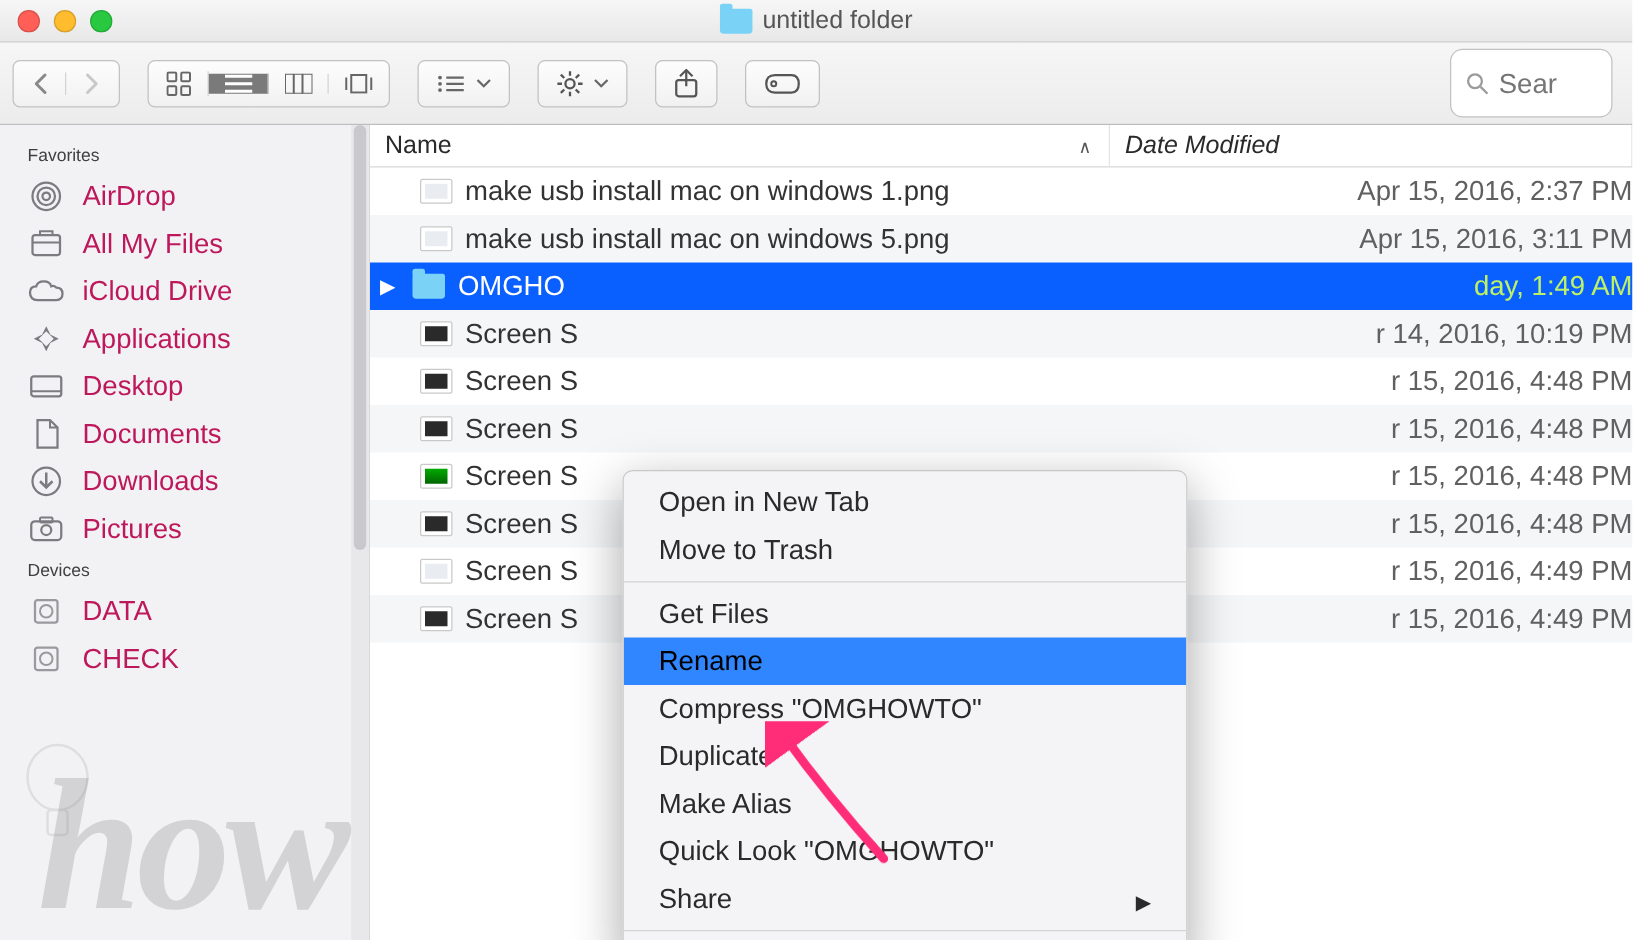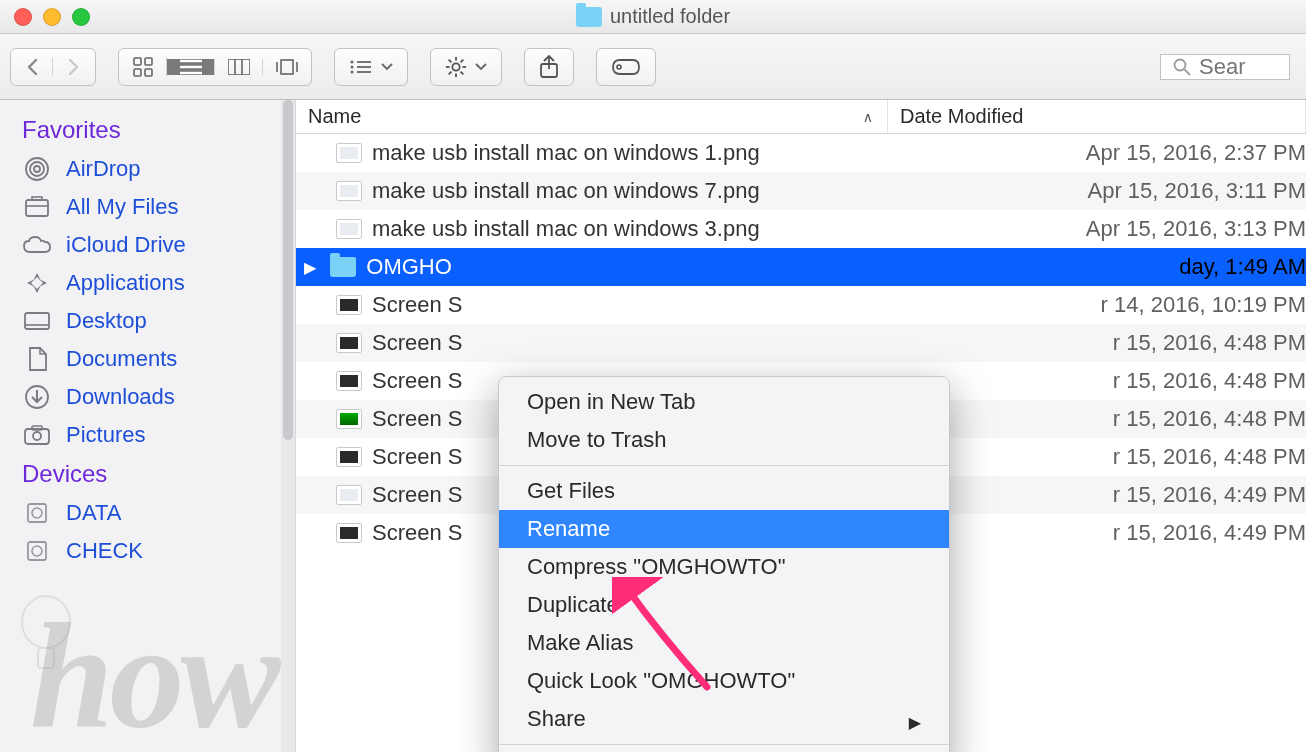--- a/index.html
+++ b/index.html
@@ -18,60 +18,60 @@
 
 
 .toolbar { height: 66px; display: flex; align-items: center; background: linear-gradient(#f6f6f6,#ececec); border-bottom: 1px solid #bdbdbd; padding: 0 16px 0 10px; gap: 22px; }
 .seg, .tbtn { display: inline-flex; align-items: center; border: 1px solid #c2c2c2; border-radius: 6px; background: linear-gradient(#fdfdfd,#f1f1f1); height: 38px; }
 .seg > div, .tbtn { display: flex; align-items: center; justify-content: center; color: #555; }
 .seg > div { width: 48px; border-right: 1px solid #d3d3d3; }
 .seg > div:last-child { border-right: none; }
 .seg > div.active { background: #7a7a7a; color: #fff; }
 .tbtn { padding: 0 14px; }
 .navseg > div { width: 42px; font-size: 22px; color: #888; }
-.search { margin-left: auto; display: flex; align-items: center; height: 26px; border: 1px solid #c2c2c2; border-radius: 0; background: #fff; padding: 0 12px; gap: 8px; color: #a0a0a0; font-size: 22px; min-width: 130px; }
+.search { margin-left: auto; display: flex; align-items: center; height: 55px; border: 1px solid #c2c2c2; border-radius: 10px; background: #fff; padding: 0 12px; gap: 8px; color: #a0a0a0; font-size: 22px; min-width: 130px; }
 .search input { border: none; outline: none; font-size: 22px; color: #555; background: transparent; width: 70px; }
 
 
 .content { display: flex; height: 652px; }
 .sidebar { width: 296px; background: #f2f2f4; border-right: 1px solid #d8d8d8; padding-top: 10px; position: relative; overflow: hidden; }
 .sidebar .track { position: absolute; right: 0; top: 0; width: 14px; bottom: 0; background: #e8e8ea; }
 .sidebar .thumb { position: absolute; right: 2px; top: 0; width: 10px; height: 340px; background: #c9c9cd; border-radius: 5px; }
-.section-label { font-size: 24px; color: #6d28d9; padding: 6px 0 6px 22px; }
-.side-item { display: flex; align-items: center; gap: 14px; padding: 6px 0 6px 22px; font-size: 22px; color: #1d4ed8; cursor: default; }
+.section-label { font-size: 14px; color: #404040; padding: 6px 0 6px 22px; }
+.side-item { display: flex; align-items: center; gap: 14px; padding: 6px 0 6px 22px; font-size: 22px; color: #be185d; cursor: default; }
 .side-item .icon { width: 30px; height: 26px; color: #7b7b80; display: flex; align-items: center; justify-content: center; }
 
 
 .filearea { flex: 1; display: flex; flex-direction: column; }
 .cols { display: flex; height: 34px; border-bottom: 1px solid #d8d8d8; font-size: 20px; color: #2a2a2a; }
 .cols > div { display: flex; align-items: center; padding-left: 12px; border-right: 1px solid #e4e4e4; }
 .col-name { width: 592px; justify-content: space-between; padding-right: 14px; }
-.col-date { flex: 1; }
+.col-date { flex: 1; font-style: italic; }
 .sort-caret { font-size: 14px; color: #555; }
 
 .rows { flex: 1; }
 .row { display: flex; height: 38px; align-items: center; font-size: 22px; color: #333; text-align: right; }
 .row:nth-child(even) { background: #f4f6f8; }
 .row .rn { width: 592px; display: flex; align-items: center; gap: 10px; padding-left: 40px; }
 .row .rd { flex: 1; padding-left: 14px; color: #606060; white-space: nowrap; }
 .row.selected { background: #0a60ff !important; color: #fff; }
-.row.selected .rd { color: #000000; }
+.row.selected .rd { color: #bef264; }
 .row.selected .rn { padding-left: 8px; }
 .disclosure { color: #fff; font-size: 16px; margin-right: 4px; }
 .thumb-icon { width: 26px; height: 20px; border: 1px solid #c9c9c9; background: #fff; border-radius: 2px; flex-shrink: 0; position: relative; }
 .thumb-icon:after { content: ""; position: absolute; inset: 3px; background: #2a2a2a; }
 .thumb-icon.light:after { background: #e9edf2; }
 .folder-icon { width: 26px; height: 20px; background: #7ad3f7; border-radius: 2px 2px 3px 3px; position: relative; flex-shrink: 0; }
 .folder-icon:before { content: ""; position: absolute; top: -4px; left: 0; width: 10px; height: 5px; background: #7ad3f7; border-radius: 2px 2px 0 0; }
 .thumb-icon.green:after { background: linear-gradient(#0a0,#060); }
 
 
 .ctxmenu { position: absolute; left: 498px; top: 376px; width: 452px; background: rgba(244,244,246,.98); border: 1px solid #c8c8c8; border-radius: 8px; box-shadow: 0 12px 40px rgba(0,0,0,.35); padding: 6px 0; font-size: 22px; color: #2a2a2a; overflow: hidden; backdrop-filter: blur(4px); }
 .ctxmenu .mi { padding: 6px 28px; display: flex; justify-content: space-between; align-items: flex-end; }
-.ctxmenu .mi.hl { background: #2f86ff; color: #ffffff; }
+.ctxmenu .mi.hl { background: #2f86ff; color: #000000; }
 .ctxmenu .sep { height: 1px; background: #d4d4d6; margin: 6px 0; }
 .ctxmenu .sub { font-size: 16px; }
 
 
 .watermark { position: absolute; left: 30px; bottom: -10px; font-family: Georgia, "Times New Roman", serif; font-style: italic; font-weight: 600; font-size: 150px; color: rgba(120,120,120,.25); letter-spacing: -4px; pointer-events: none; }
 .bulb { position: absolute; left: 16px; bottom: 70px; width: 60px; height: 90px; opacity: .18; pointer-events: none; }
 
 
 .arrow-ann { position: absolute; left: 612px; top: 577px; pointer-events: none; }
 
@@ -325,30 +325,23 @@
         <div class="row">
           <div class="rn">
             <span class="thumb-icon light"></span>
             <span>make usb install mac on windows 1.png</span>
           </div>
           <div class="rd">Apr 15, 2016, 2:37 PM</div>
         </div>
         <div class="row">
           <div class="rn">
             <span class="thumb-icon light"></span>
-            <span>make usb install mac on windows 7.png</span>
+            <span>make usb install mac on windows 5.png</span>
           </div>
           <div class="rd">Apr 15, 2016, 3:11 PM</div>
-        </div>
-        <div class="row">
-          <div class="rn">
-            <span class="thumb-icon light"></span>
-            <span>make usb install mac on windows 3.png</span>
-          </div>
-          <div class="rd">Apr 15, 2016, 3:13 PM</div>
         </div>
         <div class="row selected">
           <div class="rn">
             <span class="disclosure">▶</span>
             <span class="folder-icon"></span>
             <span>OMGHO</span>
           </div>
           <div class="rd">day, 1:49 AM</div>
         </div>
         <div class="row">

